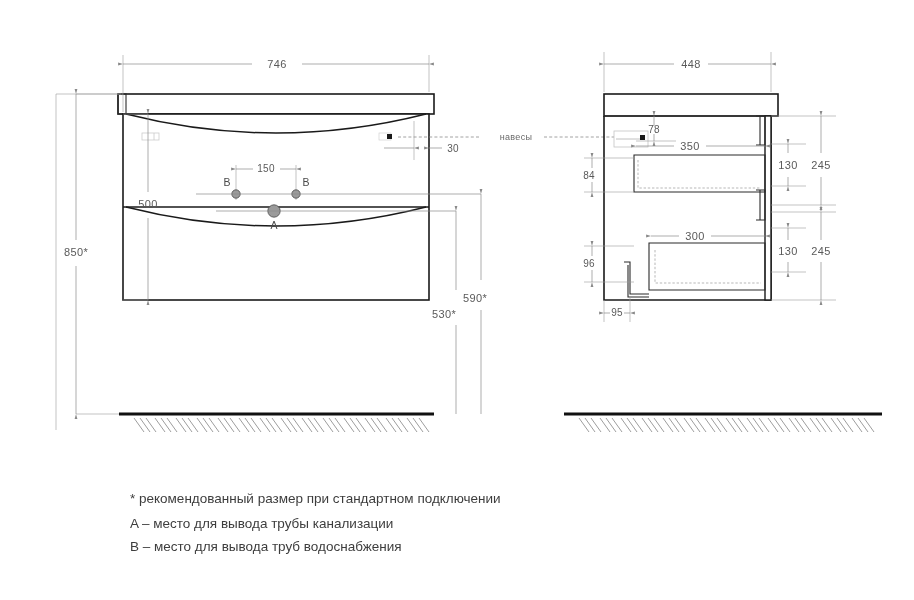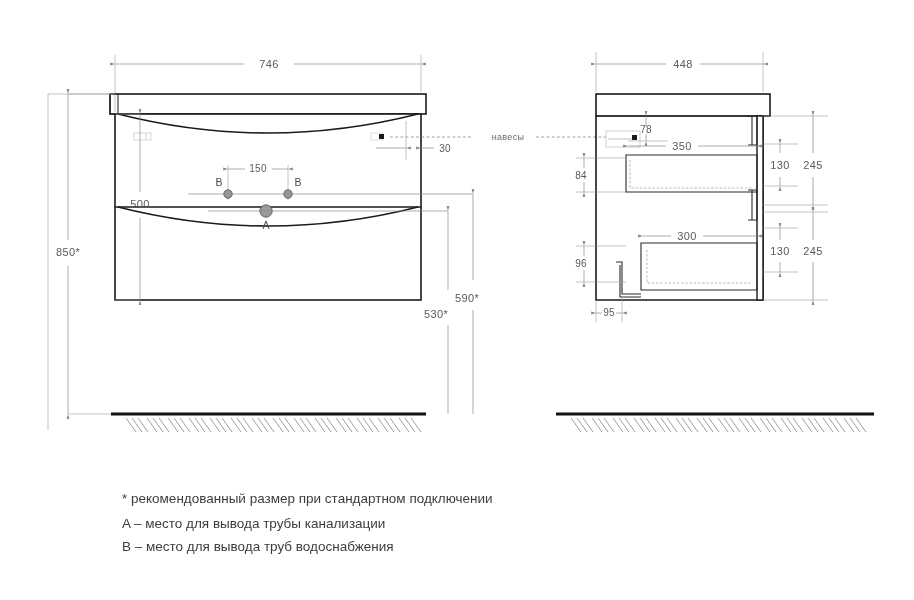--- a/index.html
+++ b/index.html
@@ -10,21 +10,21 @@
   body {
     width: 914px;
     height: 600px;
     position: relative;
     overflow: hidden;
     font-family: "Liberation Sans", sans-serif;
     color: #3c3c3c;
   }
   #drawing-root {
     position: absolute;
-    left: 8px; top: 0;
+    left: 16px; top: 0;
     width: 774px;
     height: 600px;
   }
   svg#tech-drawing {
     display: block;
     width: 914px;
     height: 600px;
   }
   .dim-text {
     font-family: "Liberation Sans", sans-serif;

